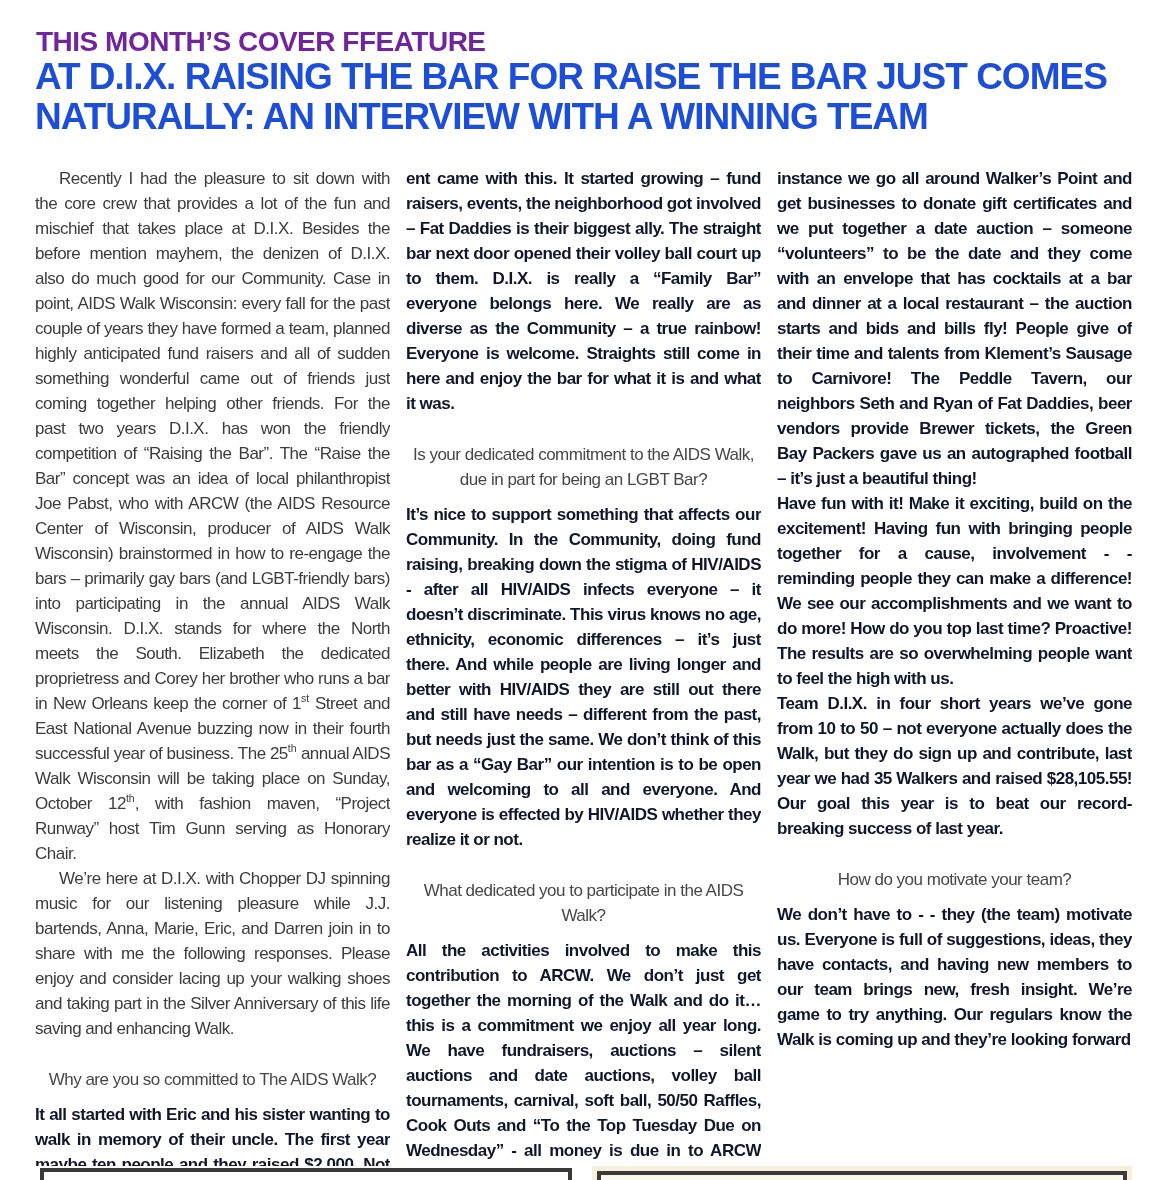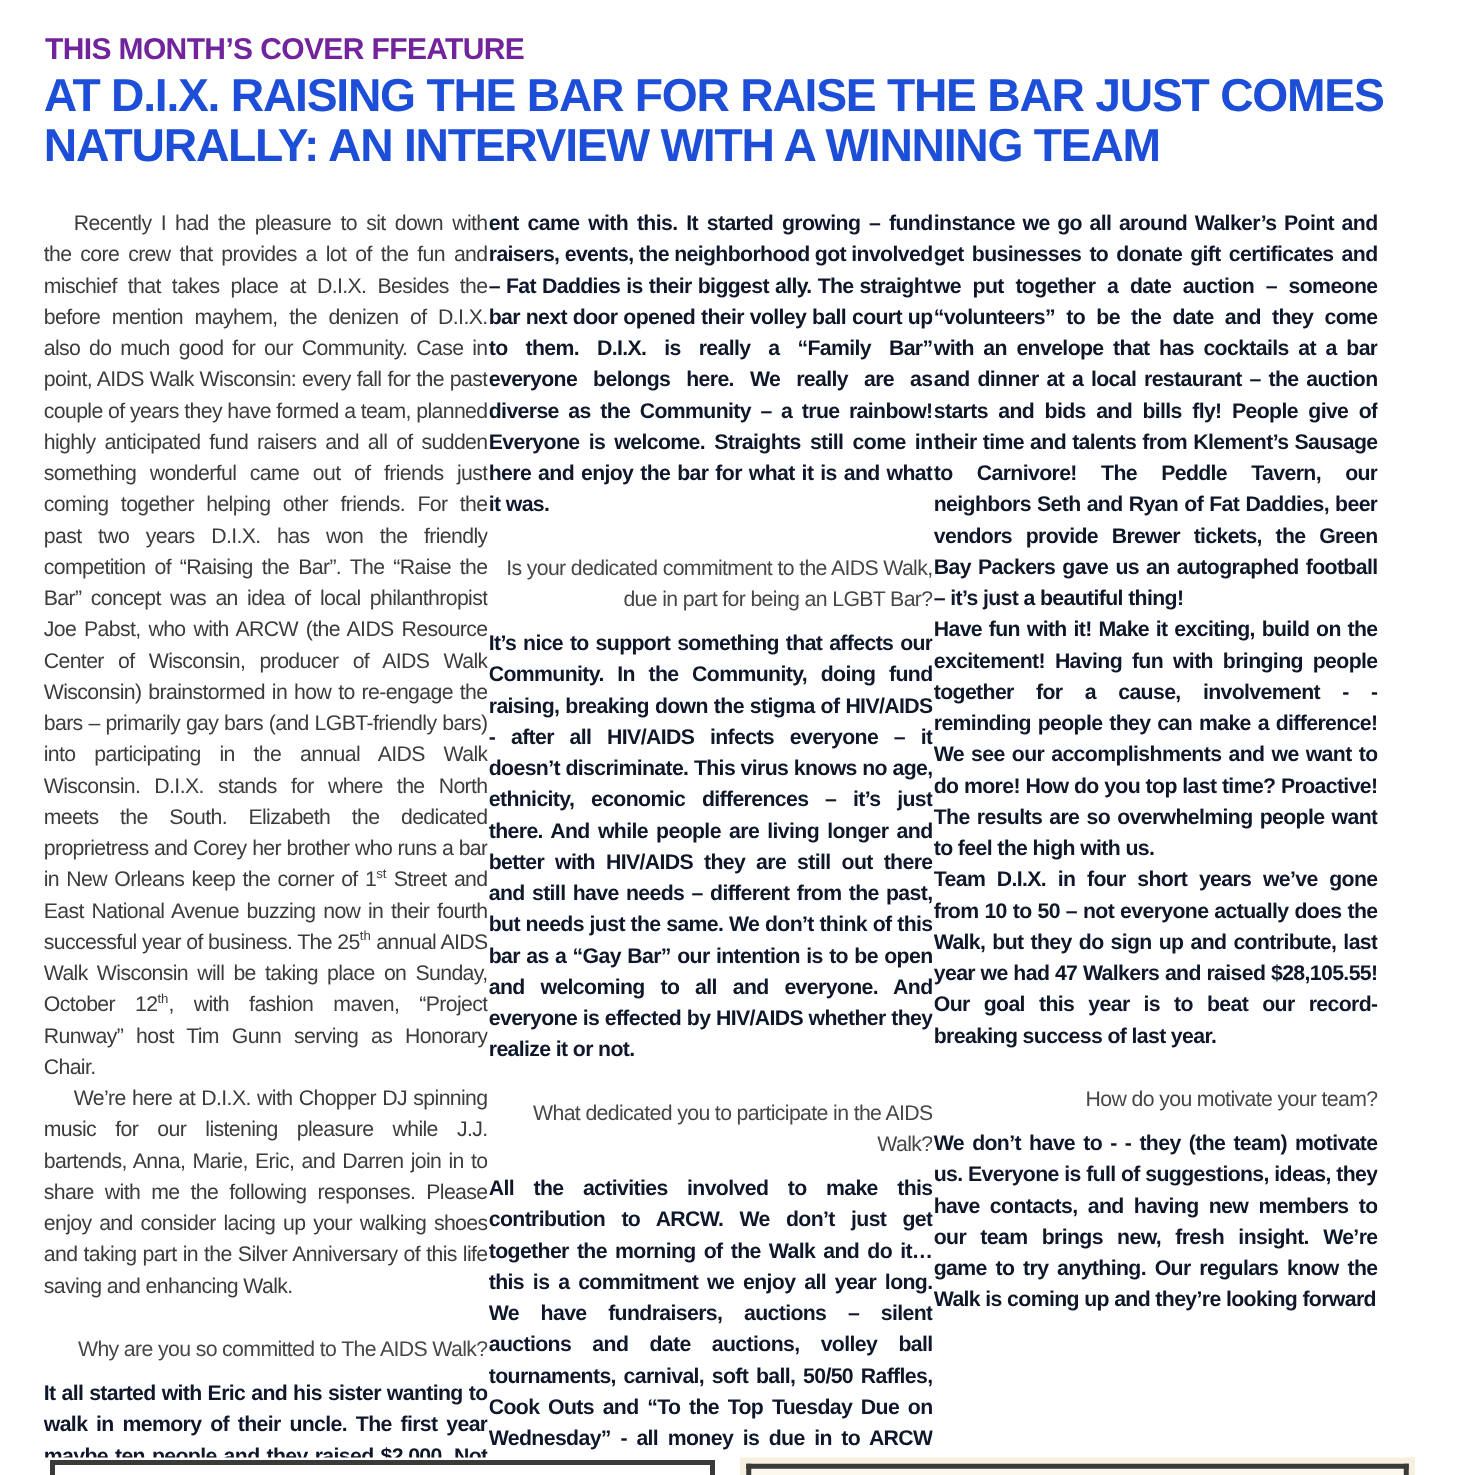--- a/index.html
+++ b/index.html
@@ -8,21 +8,21 @@
     height: 1180px;
     position: relative;
     background: #ffffff;
     font-family: "Liberation Sans", sans-serif;
     overflow: hidden;
   }
   .kicker {
     position: absolute;
     left: 36px;
     top: 26px;
-    font-size: 24px;
+    font-size: 28px;
     font-weight: bold;
     letter-spacing: -0.5px;
     color: #71249b;
     white-space: nowrap;
   }
   .headline {
     position: absolute;
     left: 35px;
     top: 57px;
     width: 1102px;
@@ -32,41 +32,41 @@
     letter-spacing: -1px;
     color: #1d4ed8;
   }
   .columns {
     position: absolute;
     left: 35px;
     top: 166px;
     width: 1098px;
     height: 1000px;
     display: flex;
-    gap: 1px;
+    gap: 16px;
     overflow: hidden;
   }
   .column {
     flex: 0 0 355px;
     width: 355px;
     overflow: hidden;
   }
   p.block {
     margin: 0;
     font-size: 17px;
     line-height: 25px;
     letter-spacing: -0.5px;
     text-align: justify;
     color: #3c3c3c;
   }
   p.paragraph { text-indent: 24px; }
   p.question {
     margin-top: 26px;
     margin-bottom: 10px;
-    text-align: right;
+    text-align: center;
     color: #474747;
   }
   p.answer {
     font-weight: bold;
     color: #0f172a;
   }
   p.block sup {
     font-size: 62%;
     line-height: 0;
     vertical-align: super;
@@ -118,21 +118,21 @@
   <div class="column">
       <p class="block answer">ent came with this.  It started growing – fund raisers, events, the neighborhood got involved – Fat Daddies is their biggest ally.  The straight bar next door opened their volley ball court up to them.  D.I.X. is really a “Family Bar” everyone belongs here.  We really are as diverse as the Community – a true rainbow!  Everyone is welcome.  Straights still come in here and enjoy the bar for what it is and what it was.</p>
       <p class="block question">Is your dedicated commitment to the AIDS Walk, due in part for being an LGBT Bar?</p>
       <p class="block answer">It’s nice to support something that affects our Community.  In the Community, doing fund raising, breaking down the stigma of HIV/AIDS - after all HIV/AIDS infects everyone – it doesn’t discriminate.  This virus knows no age, ethnicity, economic differences – it’s just there. And while people are living longer and better with HIV/AIDS they are still out there and still have needs – different from the past, but needs just the same.  We don’t think of this bar as a “Gay Bar” our intention is to be open and welcoming to all and everyone.  And everyone is effected by HIV/AIDS whether they realize it or not.</p>
       <p class="block question">What dedicated you to participate in the AIDS Walk?</p>
       <p class="block answer">All the activities involved to make this contribution to ARCW.  We don’t just get together the morning of the Walk and do it… this is a commitment we enjoy all year long.   We have fundraisers, auctions – silent auctions and date auctions, volley ball tournaments, carnival, soft ball, 50/50 Raffles,  Cook Outs and “To the Top Tuesday Due on Wednesday”  - all money is due in to ARCW the Wednesday before the Walk so the Tuesday before we go all out to make and break what we’ve done in the past.  These are just some of the things we do to remind people, to get people involved.  For</p>
     </div>
   <div class="column">
       <p class="block answer">instance we go all around Walker’s Point and get businesses to donate gift certificates and we put together a date auction – someone “volunteers” to be the date and they come with an envelope that has cocktails at a bar and dinner at a local restaurant – the auction starts and bids and bills fly!  People give of their time and talents from Klement’s Sausage to Carnivore!  The Peddle Tavern, our neighbors Seth and Ryan of Fat Daddies, beer vendors provide Brewer tickets, the Green Bay Packers gave us an autographed football – it’s just a beautiful thing!</p>
       <p class="block answer">Have fun with it!  Make it exciting, build on the excitement!  Having fun with bringing people together for a cause, involvement - - reminding people they can make a difference!  We see our accomplishments and we want to do more!  How do you top last time?  Proactive! The results are so overwhelming people want to feel the high with us.</p>
-      <p class="block answer">Team D.I.X. in four short years we’ve gone from 10 to 50 – not everyone actually does the Walk, but they do sign up and contribute, last year we had 47 Walkers and raised $28,105.55! Our goal this year is to beat our record-breaking success of last year.</p>
+      <p class="block answer">Team D.I.X. in four short years we’ve gone from 10 to 50 – not everyone actually does the Walk, but they do sign up and contribute, last year we had 35 Walkers and raised $28,105.55! Our goal this year is to beat our record-breaking success of last year.</p>
       <p class="block question">How do you motivate your team?</p>
       <p class="block answer">We don’t have to - - they (the team) motivate us.  Everyone is full of suggestions, ideas, they have contacts, and having new members to our team brings new, fresh insight.  We’re game to try anything.  Our regulars know the Walk is coming up and they’re looking forward</p>
     </div>
 </div>
 
 <div class="box-left"></div>
 <div class="box-right-outer">
   <div class="box-right-inner"></div>
 </div>
 

